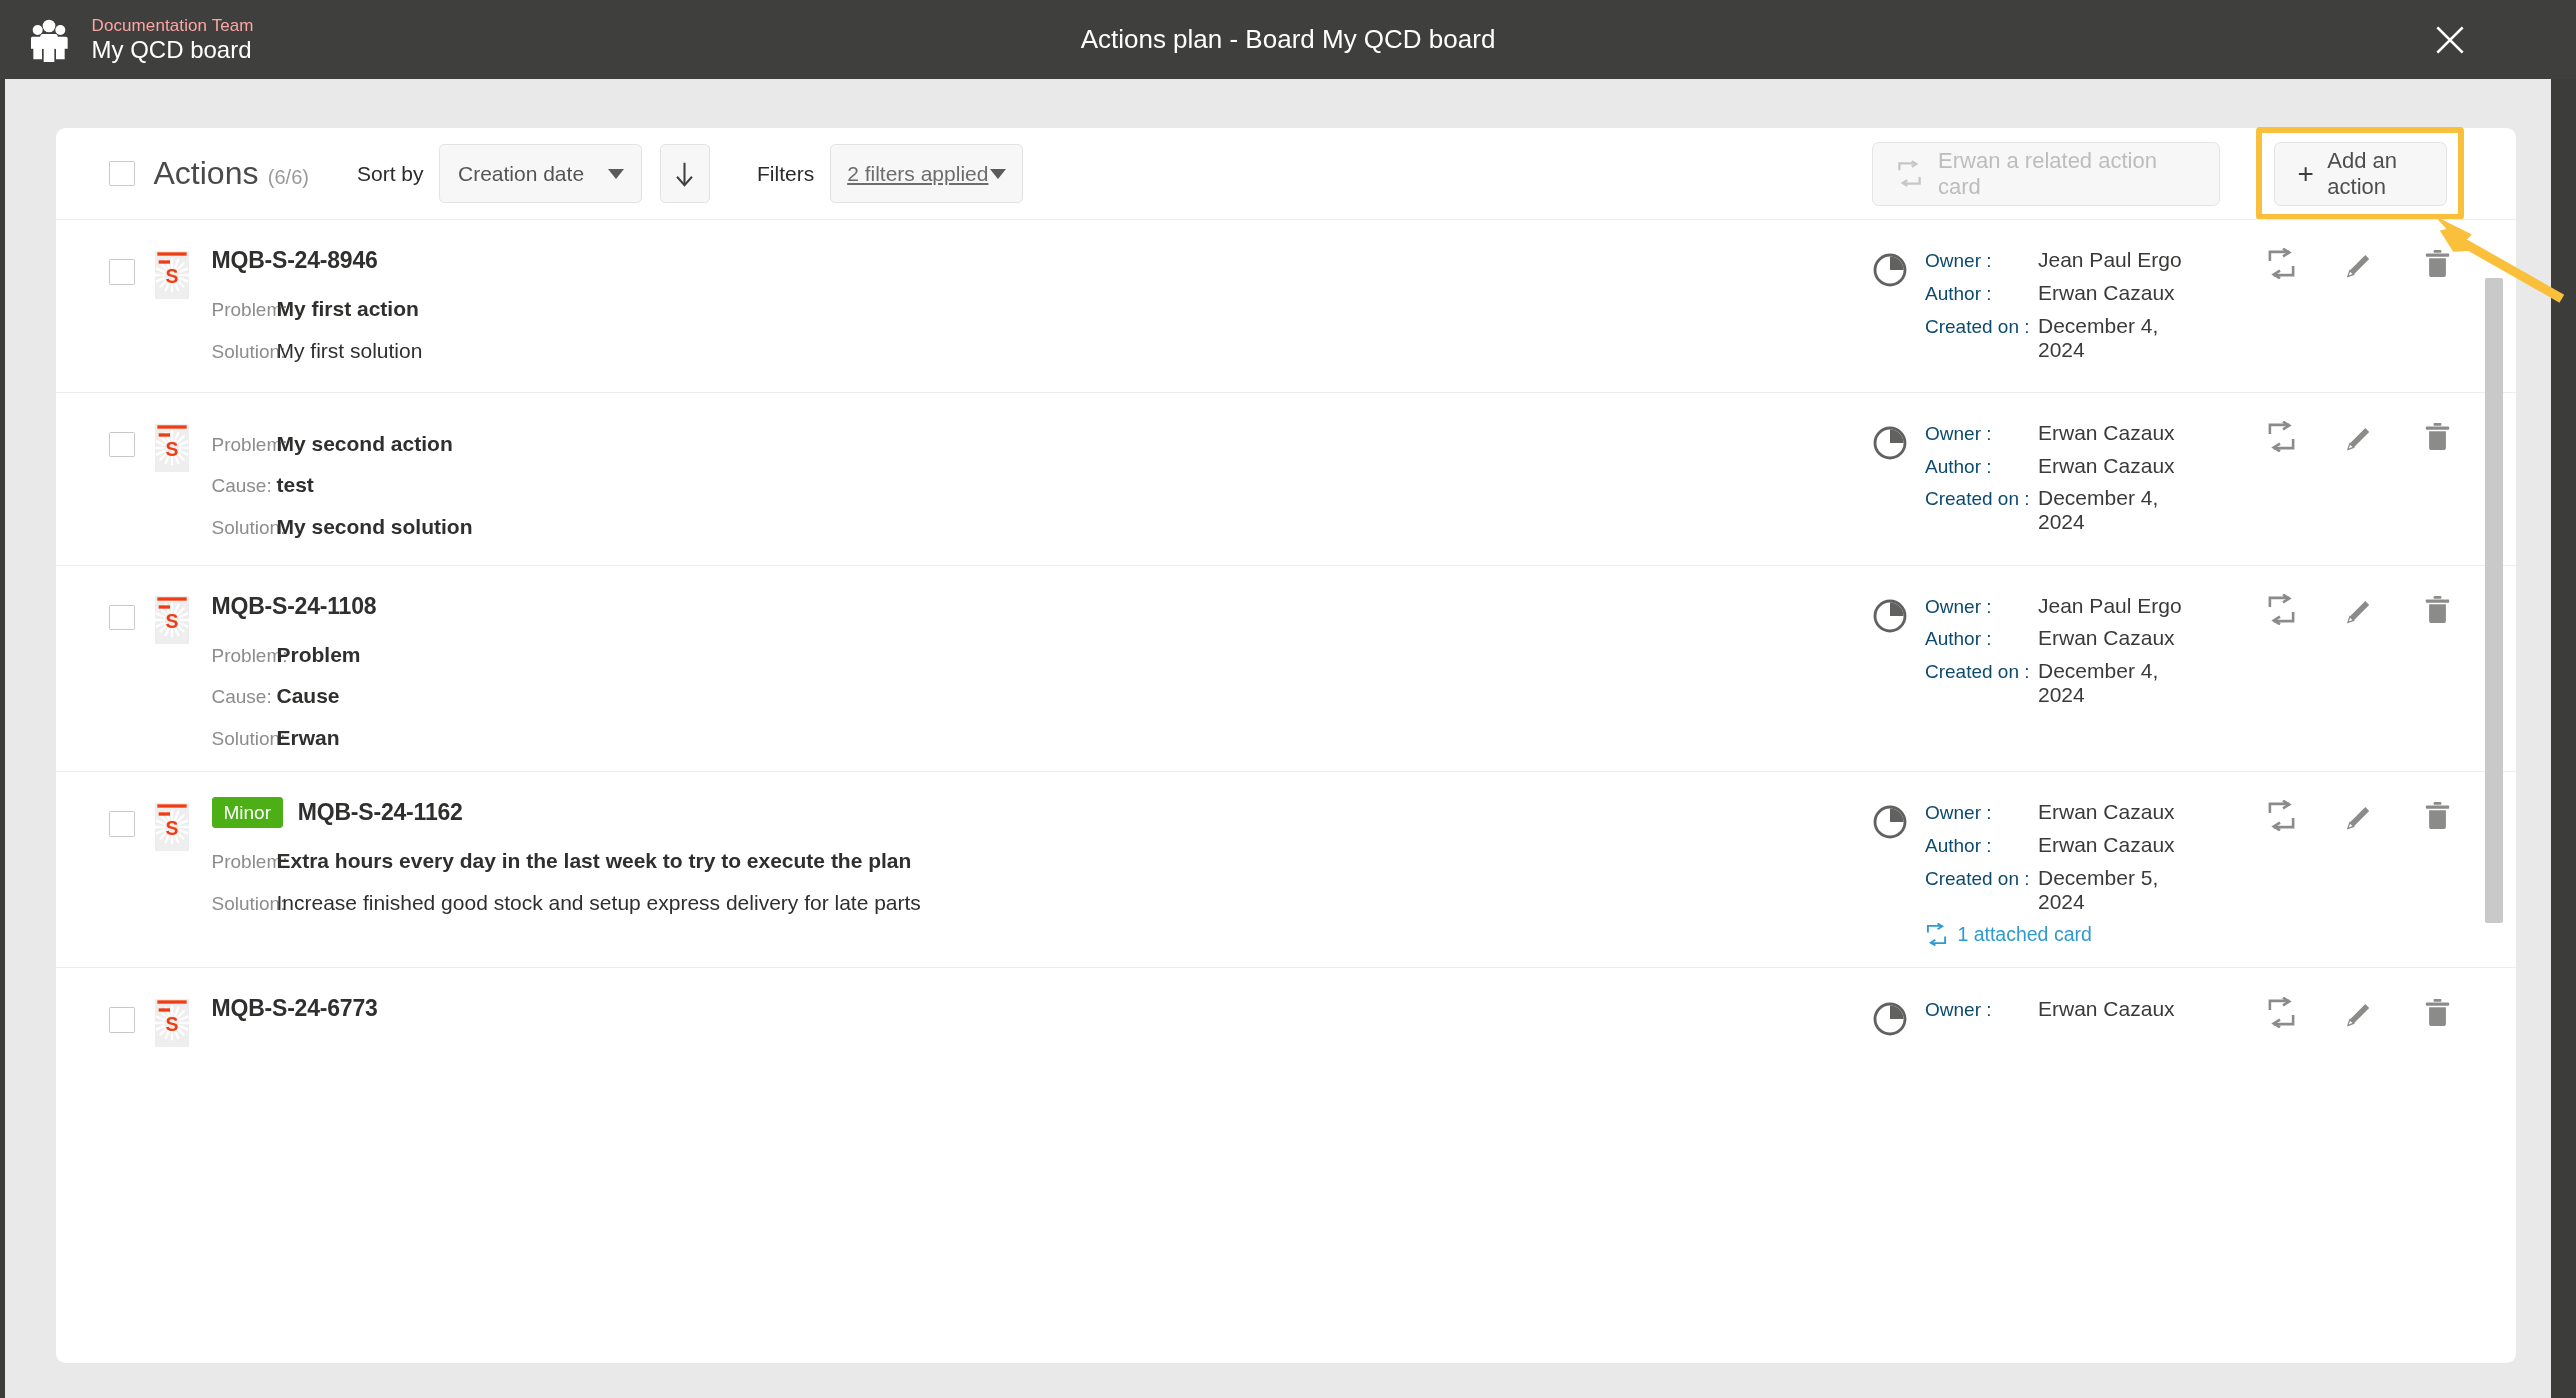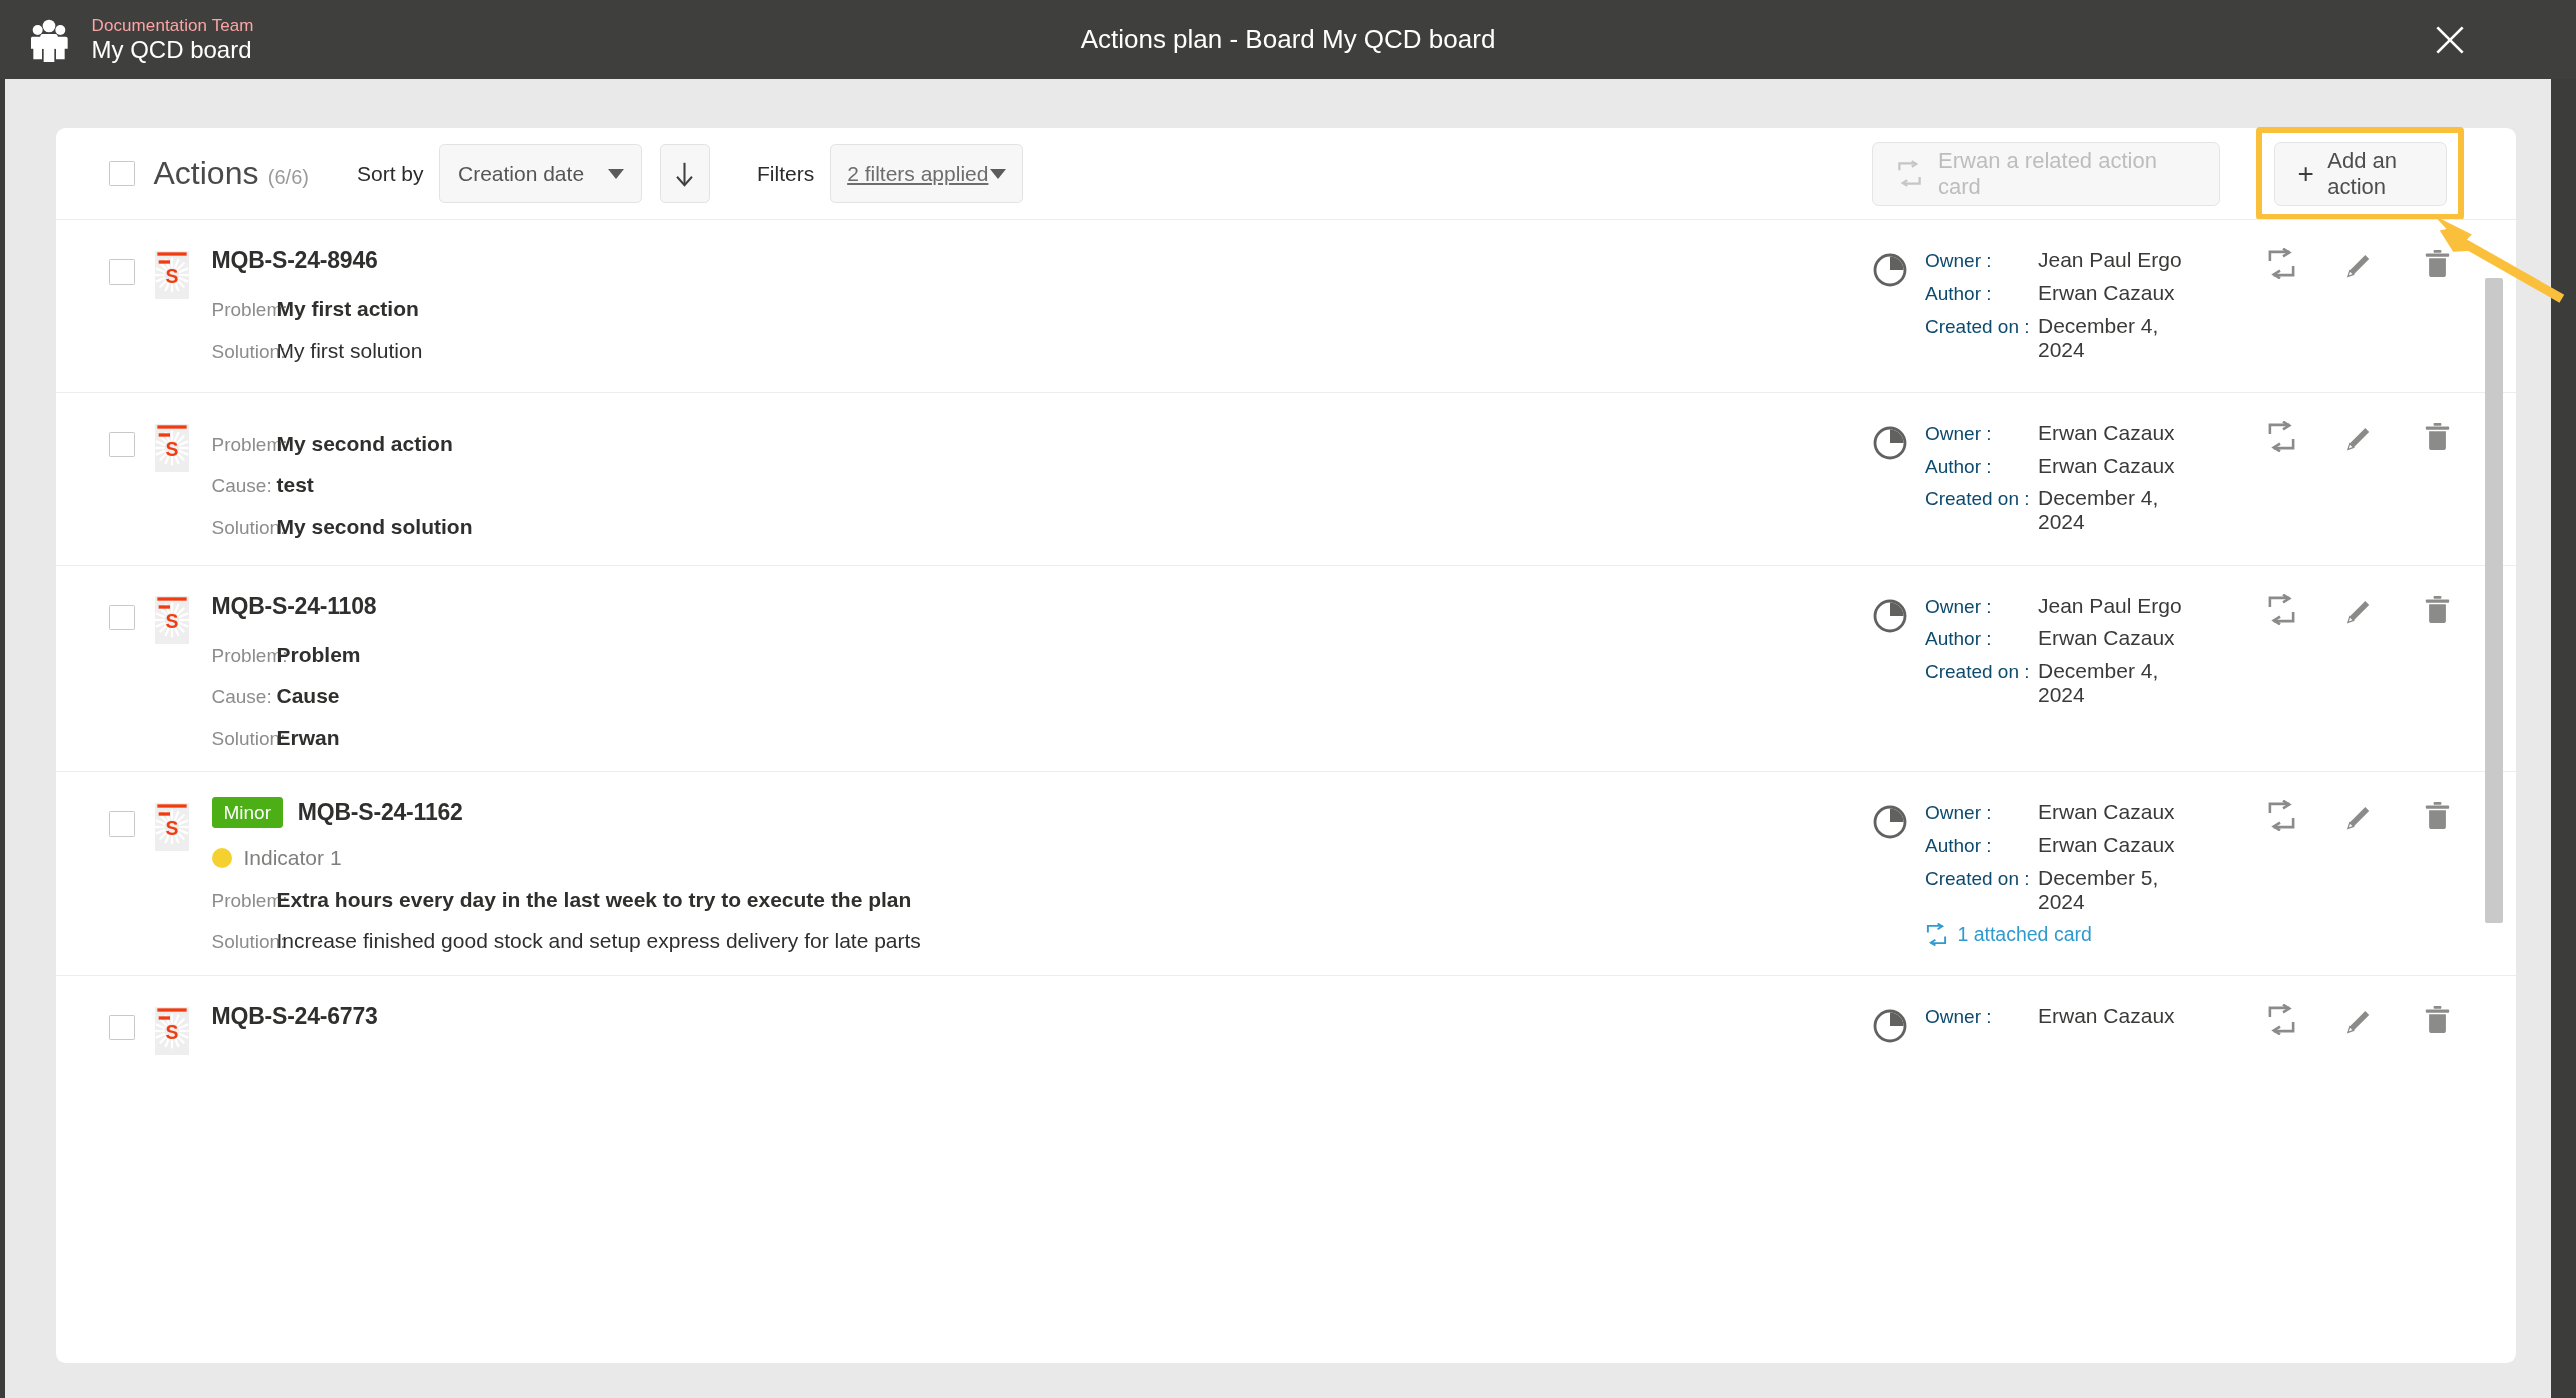--- a/index.html
+++ b/index.html
@@ -580,24 +580,20 @@
     <rect x="3" y="2" width="44" height="5" fill="#f03c10"></rect>
     <rect x="5" y="14" width="17" height="5" fill="#f03c10"></rect>
     <text x="25" y="48" font-family="Liberation Sans, sans-serif" font-size="29" font-weight="bold" fill="#f03c10" text-anchor="middle">S</text>
   </svg>
           </div>
       <div class="row-body">
         <div class="row-head">
           <span class="badge">Minor</span>
           <span class="row-ref">MQB-S-24-1162</span>
         </div>
-        <div class="indicator">
-         <span class="indicator-dot"></span>
-         <span class="indicator-text">Indicator 1</span>
-       </div>
         <div class="field">
       <span class="field-label">Problem:</span>
       <span class="field-value bold">Extra hours every day in the last week to try to execute the plan</span>
             </div>
             <div class="field">
       <span class="field-label">Solution:</span>
       <span class="field-value">Increase finished good stock and setup express delivery for late parts</span>
             </div>
       </div>
     </div>

